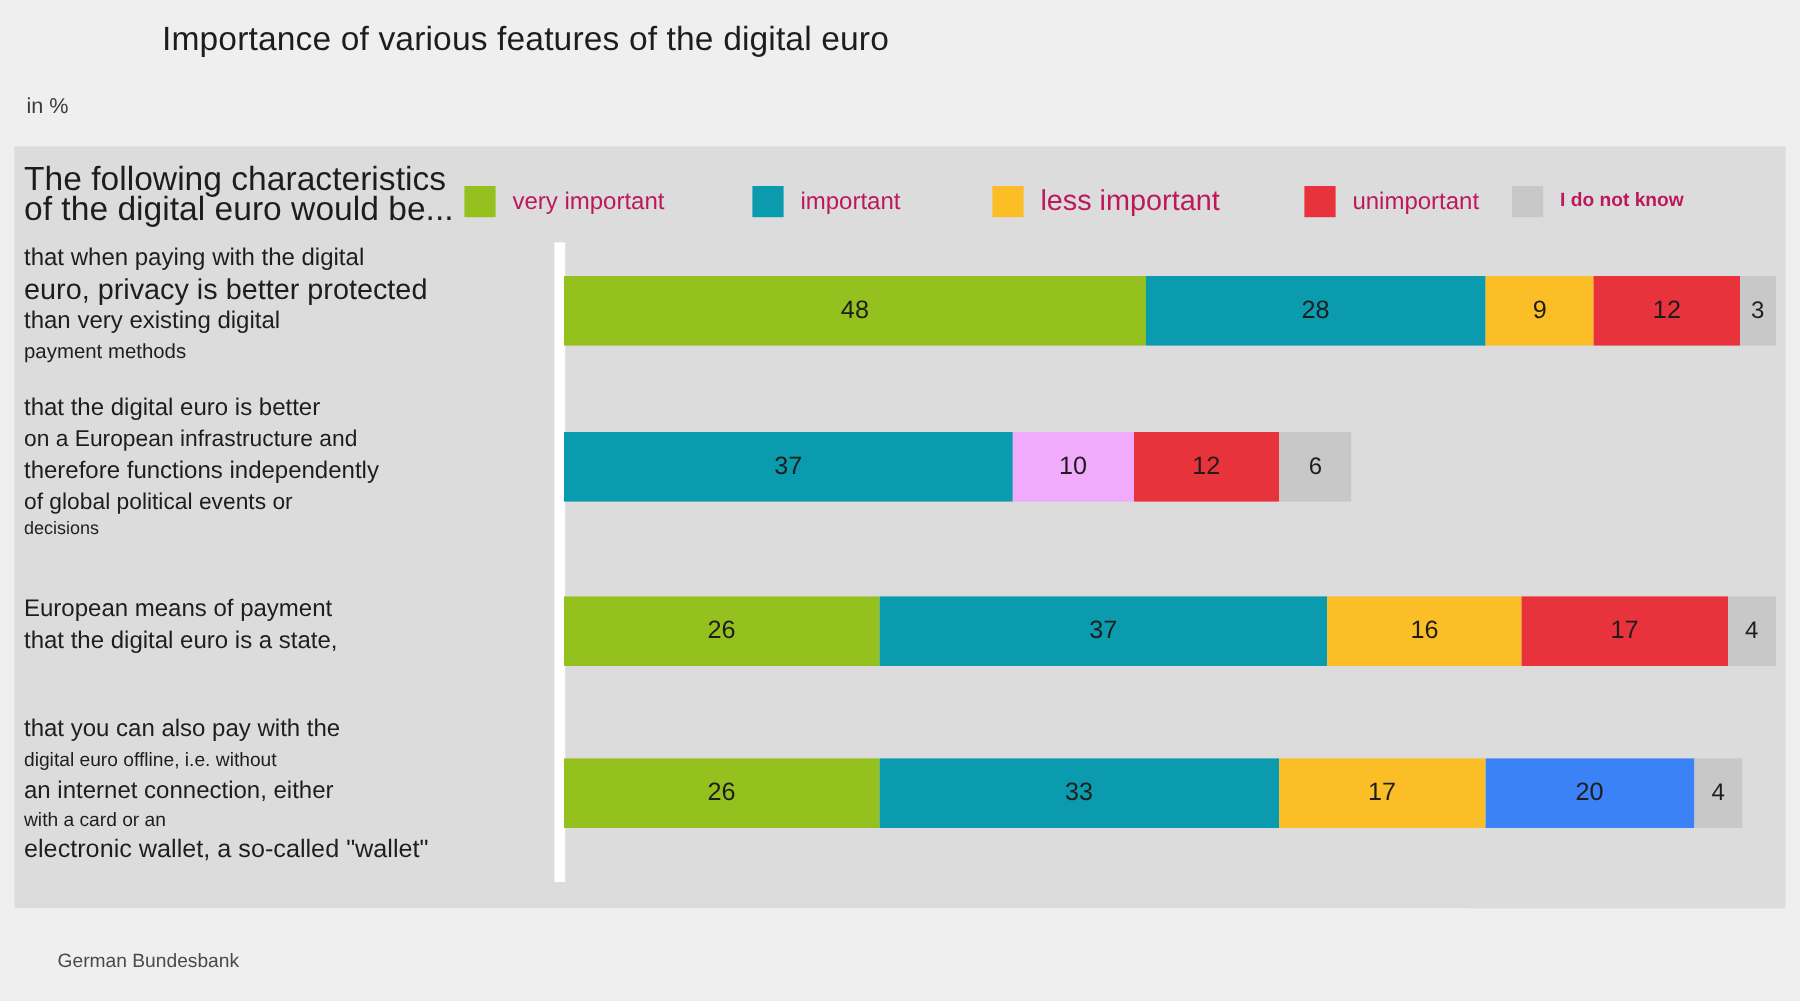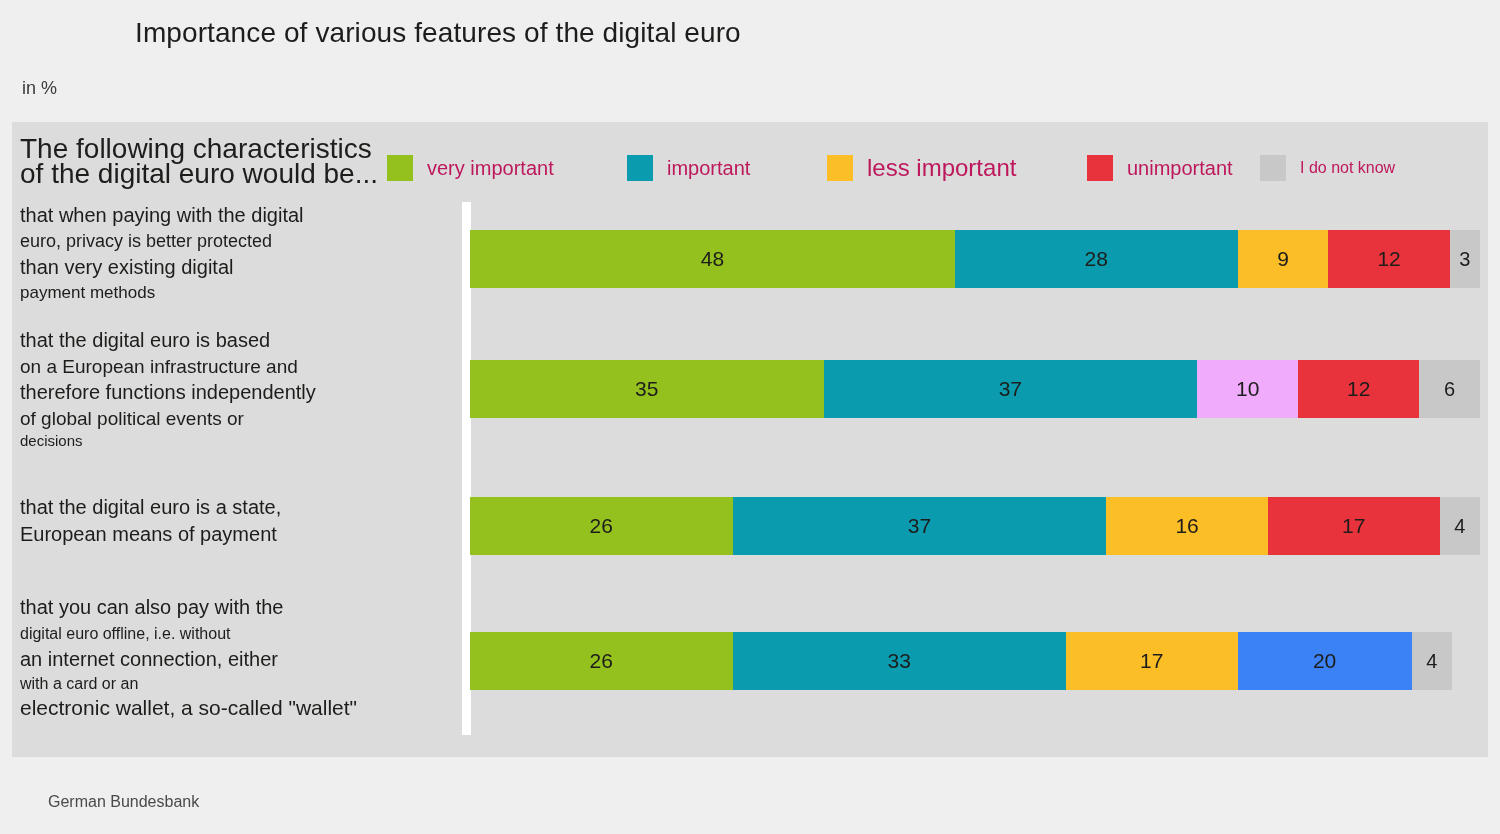--- a/index.html
+++ b/index.html
@@ -109,63 +109,62 @@
         <span class="legend-label" style="font-size: 20px;">important</span>
       </div>
       <div class="legend-item" style="left: 455px;">
         <span class="legend-swatch" style="background: rgb(251, 190, 38);"></span>
         <span class="legend-label" style="font-size: 24px;">less important</span>
       </div>
       <div class="legend-item" style="left: 715px;">
         <span class="legend-swatch" style="background: rgb(232, 50, 60);"></span>
         <span class="legend-label" style="font-size: 20px;">unimportant</span>
       </div>
-      <div class="legend-item" style="left: 888px;">
+      <div class="legend-item" style="left: 888px; font-weight: bold;">
         <span class="legend-swatch" style="background: rgb(200, 200, 200);"></span>
         <span class="legend-label" style="font-size: 16px;">I do not know</span>
       </div>
     </div>
 
   <div id="plot-area">
     <div id="axis-divider"></div>
   <div class="bar-row" style="top: 0px;">
         <div class="row-label">
           <span class="ln" style="font-size: 20px; line-height: 27px;">that when paying with the digital</span>
-          <span class="ln" style="font-size: 18px; line-height: 25px;">euro, privacy is better protected</span>
+          <span class="ln" style="font-size: 24px; line-height: 25px;">euro, privacy is better protected</span>
           <span class="ln" style="font-size: 20px; line-height: 27px;">than very existing digital</span>
           <span class="ln" style="font-size: 17px; line-height: 23px;">payment methods</span>
         </div>
         <div class="bar-track" style="top: 28px;">
           <div class="seg" style="background: rgb(149, 193, 31); width: 484.8px;">48</div>
           <div class="seg" style="background: rgb(11, 155, 174); width: 282.8px;">28</div>
           <div class="seg" style="background: rgb(251, 190, 38); width: 90.9px;">9</div>
           <div class="seg" style="background: rgb(232, 50, 60); width: 121.2px;">12</div>
           <div class="seg narrow" style="background: rgb(200, 200, 200); width: 30.3px;">3</div>
         </div>
       </div>
       <div class="bar-row" style="top: 125px;">
         <div class="row-label">
-          <span class="ln" style="font-size: 20px; line-height: 27px;">that the digital euro is based</span>
+          <span class="ln" style="font-size: 20px; line-height: 27px;">that the digital euro is better</span>
           <span class="ln" style="font-size: 19px; line-height: 25px;">on a European infrastructure and</span>
           <span class="ln" style="font-size: 20px; line-height: 27px;"> therefore functions independently</span>
           <span class="ln" style="font-size: 19px; line-height: 25px;">of global political events or</span>
           <span class="ln" style="font-size: 15px; line-height: 20px;">decisions</span>
         </div>
         <div class="bar-track" style="top: 33px;">
-          <div class="seg" style="background: rgb(149, 193, 31); width: 353.5px;">35</div>
           <div class="seg" style="background: rgb(11, 155, 174); width: 373.7px;">37</div>
           <div class="seg" style="background: #f0abfc; width: 101px;">10</div>
           <div class="seg" style="background: rgb(232, 50, 60); width: 121.2px;">12</div>
           <div class="seg narrow" style="background: rgb(200, 200, 200); width: 60.6px;">6</div>
         </div>
       </div>
       <div class="bar-row" style="top: 292px;">
         <div class="row-label">
+          <span class="ln" style="font-size: 20px; line-height: 27px;"> European means of payment</span>
           <span class="ln" style="font-size: 20px; line-height: 27px;">that the digital euro is a state,</span>
-          <span class="ln" style="font-size: 20px; line-height: 27px;"> European means of payment</span>
         </div>
         <div class="bar-track" style="top: 3px;">
           <div class="seg" style="background: rgb(149, 193, 31); width: 262.6px;">26</div>
           <div class="seg" style="background: rgb(11, 155, 174); width: 373.7px;">37</div>
           <div class="seg" style="background: rgb(251, 190, 38); width: 161.6px;">16</div>
           <div class="seg" style="background: rgb(232, 50, 60); width: 171.7px;">17</div>
           <div class="seg narrow" style="background: rgb(200, 200, 200); width: 40.4px;">4</div>
         </div>
       </div>
       <div class="bar-row" style="top: 392px;">

